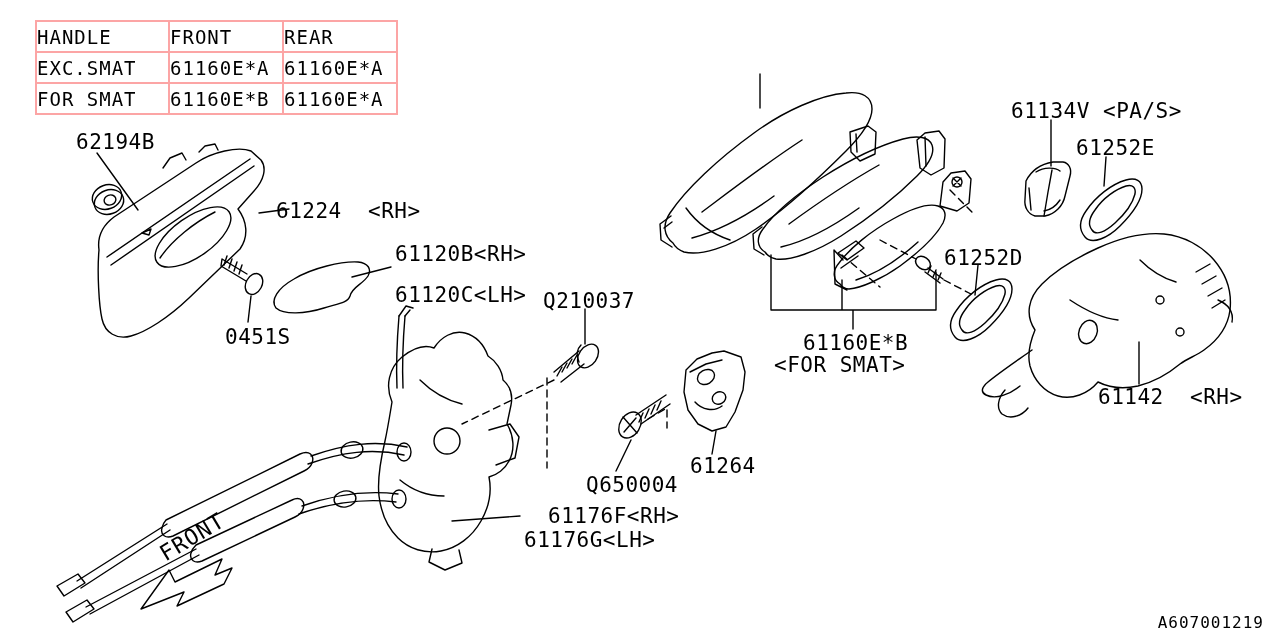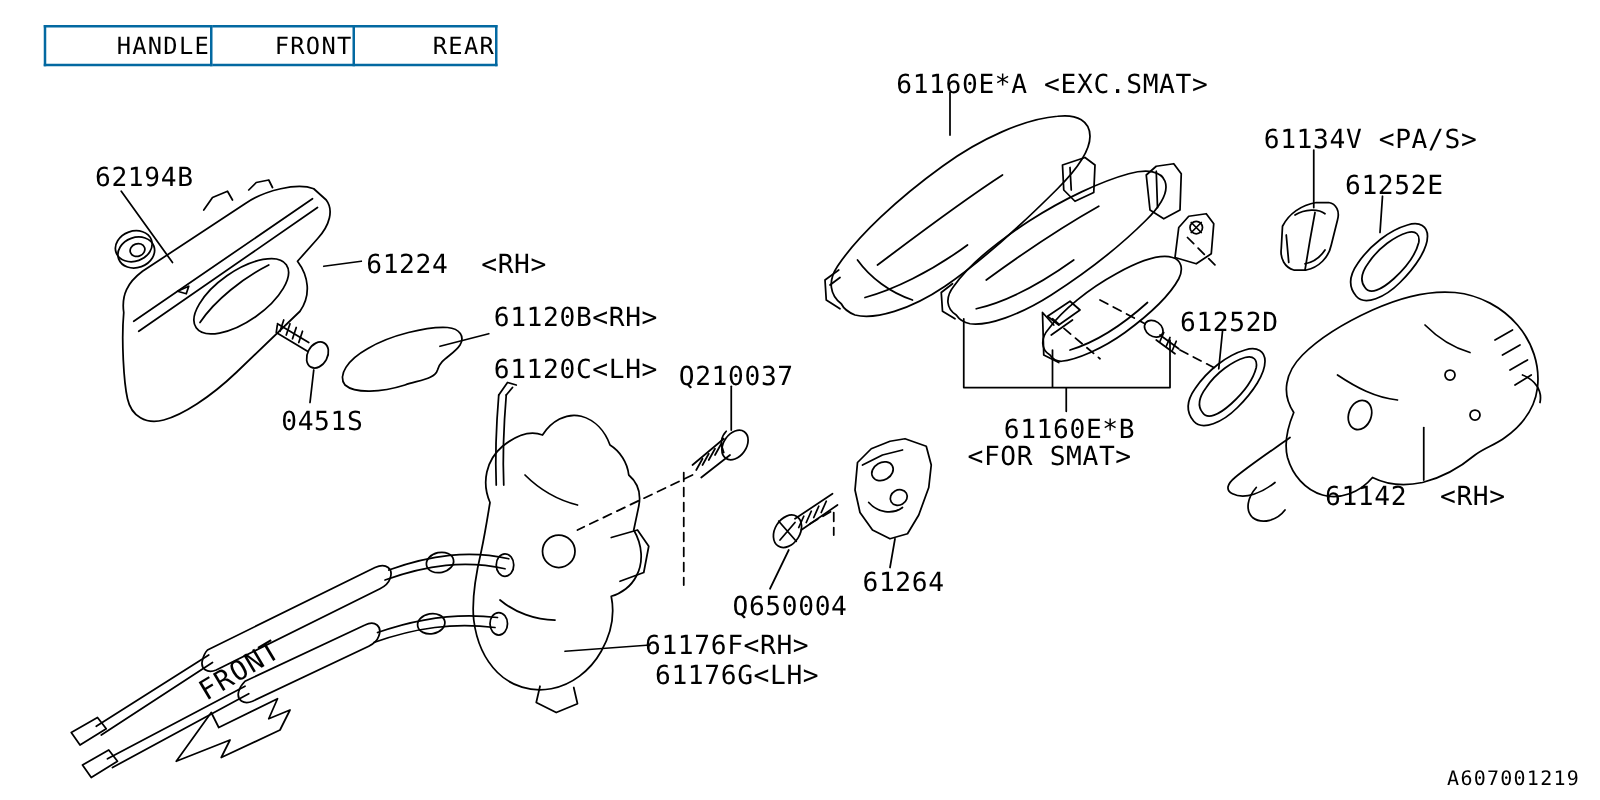--- a/index.html
+++ b/index.html
@@ -4,22 +4,22 @@
 <style>
   html,body{margin:0;padding:0;background:#fff;}
   .stage{position:relative;width:1280px;height:640px;background:#ffffff;overflow:hidden;
          font-family:"DejaVu Sans Mono","Liberation Mono",monospace;color:#000;}
   .art{position:absolute;left:0;top:0;}
   .art path,.art ellipse,.art circle,.art line,.art polyline{
       stroke:#000;stroke-width:1.4;fill:none;stroke-linecap:round;stroke-linejoin:round;}
   .art .dash{stroke-dasharray:7 5;}
   .lbl{position:absolute;font-size:21px;line-height:1.15;white-space:pre;letter-spacing:0.5px;}
   .parts-table{position:absolute;left:35px;top:20px;border-collapse:collapse;table-layout:fixed;}
-  .parts-table th,.parts-table td{border:2px solid #0369a1;font-weight:normal;font-size:19px;
-      text-align:right;vertical-align:middle;padding:0;height:29px;letter-spacing:1px;}
+  .parts-table th,.parts-table td{border:2px solid #fca5a5;font-weight:normal;font-size:19px;
+      text-align:left;vertical-align:middle;padding:0;height:29px;letter-spacing:1px;}
   .col-handle{width:133px;} .col-front{width:114px;} .col-rear{width:114px;}
   .front-label{position:absolute;left:168px;top:541px;font-size:22px;letter-spacing:1px;
       transform:rotate(-31deg);transform-origin:left bottom;}
   .doc-code{position:absolute;right:16px;bottom:8px;font-size:16px;letter-spacing:1px;}
 </style>
 </head>
 <body>
 
 <div class="stage">
 
@@ -216,36 +216,45 @@
         <col class="col-handle">
         <col class="col-front">
         <col class="col-rear">
       </colgroup>
     <tbody>
         <tr>
       <th>HANDLE</th>
       <th>FRONT</th>
       <th>REAR</th>
     </tr>
+    <tr>
+      <td>EXC.SMAT</td>
+      <td>61160E*A</td>
+      <td>61160E*A</td>
+    </tr>
+    <tr>
+      <td>FOR SMAT</td>
+      <td>61160E*B</td>
+      <td>61160E*A</td>
+    </tr>
   </tbody>
     </table>
 
   <div class="lbl" style="left:76px;top:130px">62194B</div>
-  <div class="lbl" style="left:293px;top:199px">61224  &lt;RH&gt;</div>
+  <div class="lbl" style="left:276px;top:199px">61224  &lt;RH&gt;</div>
   <div class="lbl" style="left:395px;top:242px">61120B&lt;RH&gt;</div>
   <div class="lbl" style="left:395px;top:283px">61120C&lt;LH&gt;</div>
   <div class="lbl" style="left:225px;top:325px">0451S</div>
   <div class="lbl" style="left:543px;top:289px">Q210037</div>
-  <div class="lbl" style="left:717px;top:55px">61160E*A &lt;EXC.SMAT&gt;</div>
   <div class="lbl" style="left:1011px;top:99px">61134V &lt;PA/S&gt;</div>
   <div class="lbl" style="left:1076px;top:136px">61252E</div>
   <div class="lbl" style="left:944px;top:246px">61252D</div>
   <div class="lbl" style="left:803px;top:331px">61160E*B</div>
   <div class="lbl" style="left:774px;top:353px">&lt;FOR SMAT&gt;</div>
-  <div class="lbl" style="left:1060px;top:385px">61142  &lt;RH&gt;</div>
+  <div class="lbl" style="left:1098px;top:385px">61142  &lt;RH&gt;</div>
   <div class="lbl" style="left:586px;top:473px">Q650004</div>
   <div class="lbl" style="left:690px;top:454px">61264</div>
-  <div class="lbl" style="left:516px;top:504px">61176F&lt;RH&gt;</div>
+  <div class="lbl" style="left:548px;top:504px">61176F&lt;RH&gt;</div>
   <div class="lbl" style="left:524px;top:528px">61176G&lt;LH&gt;</div>
 
   <div class="front-label">FRONT</div>
   <div class="doc-code">A607001219</div>
 </div>
 
 </body></html>

